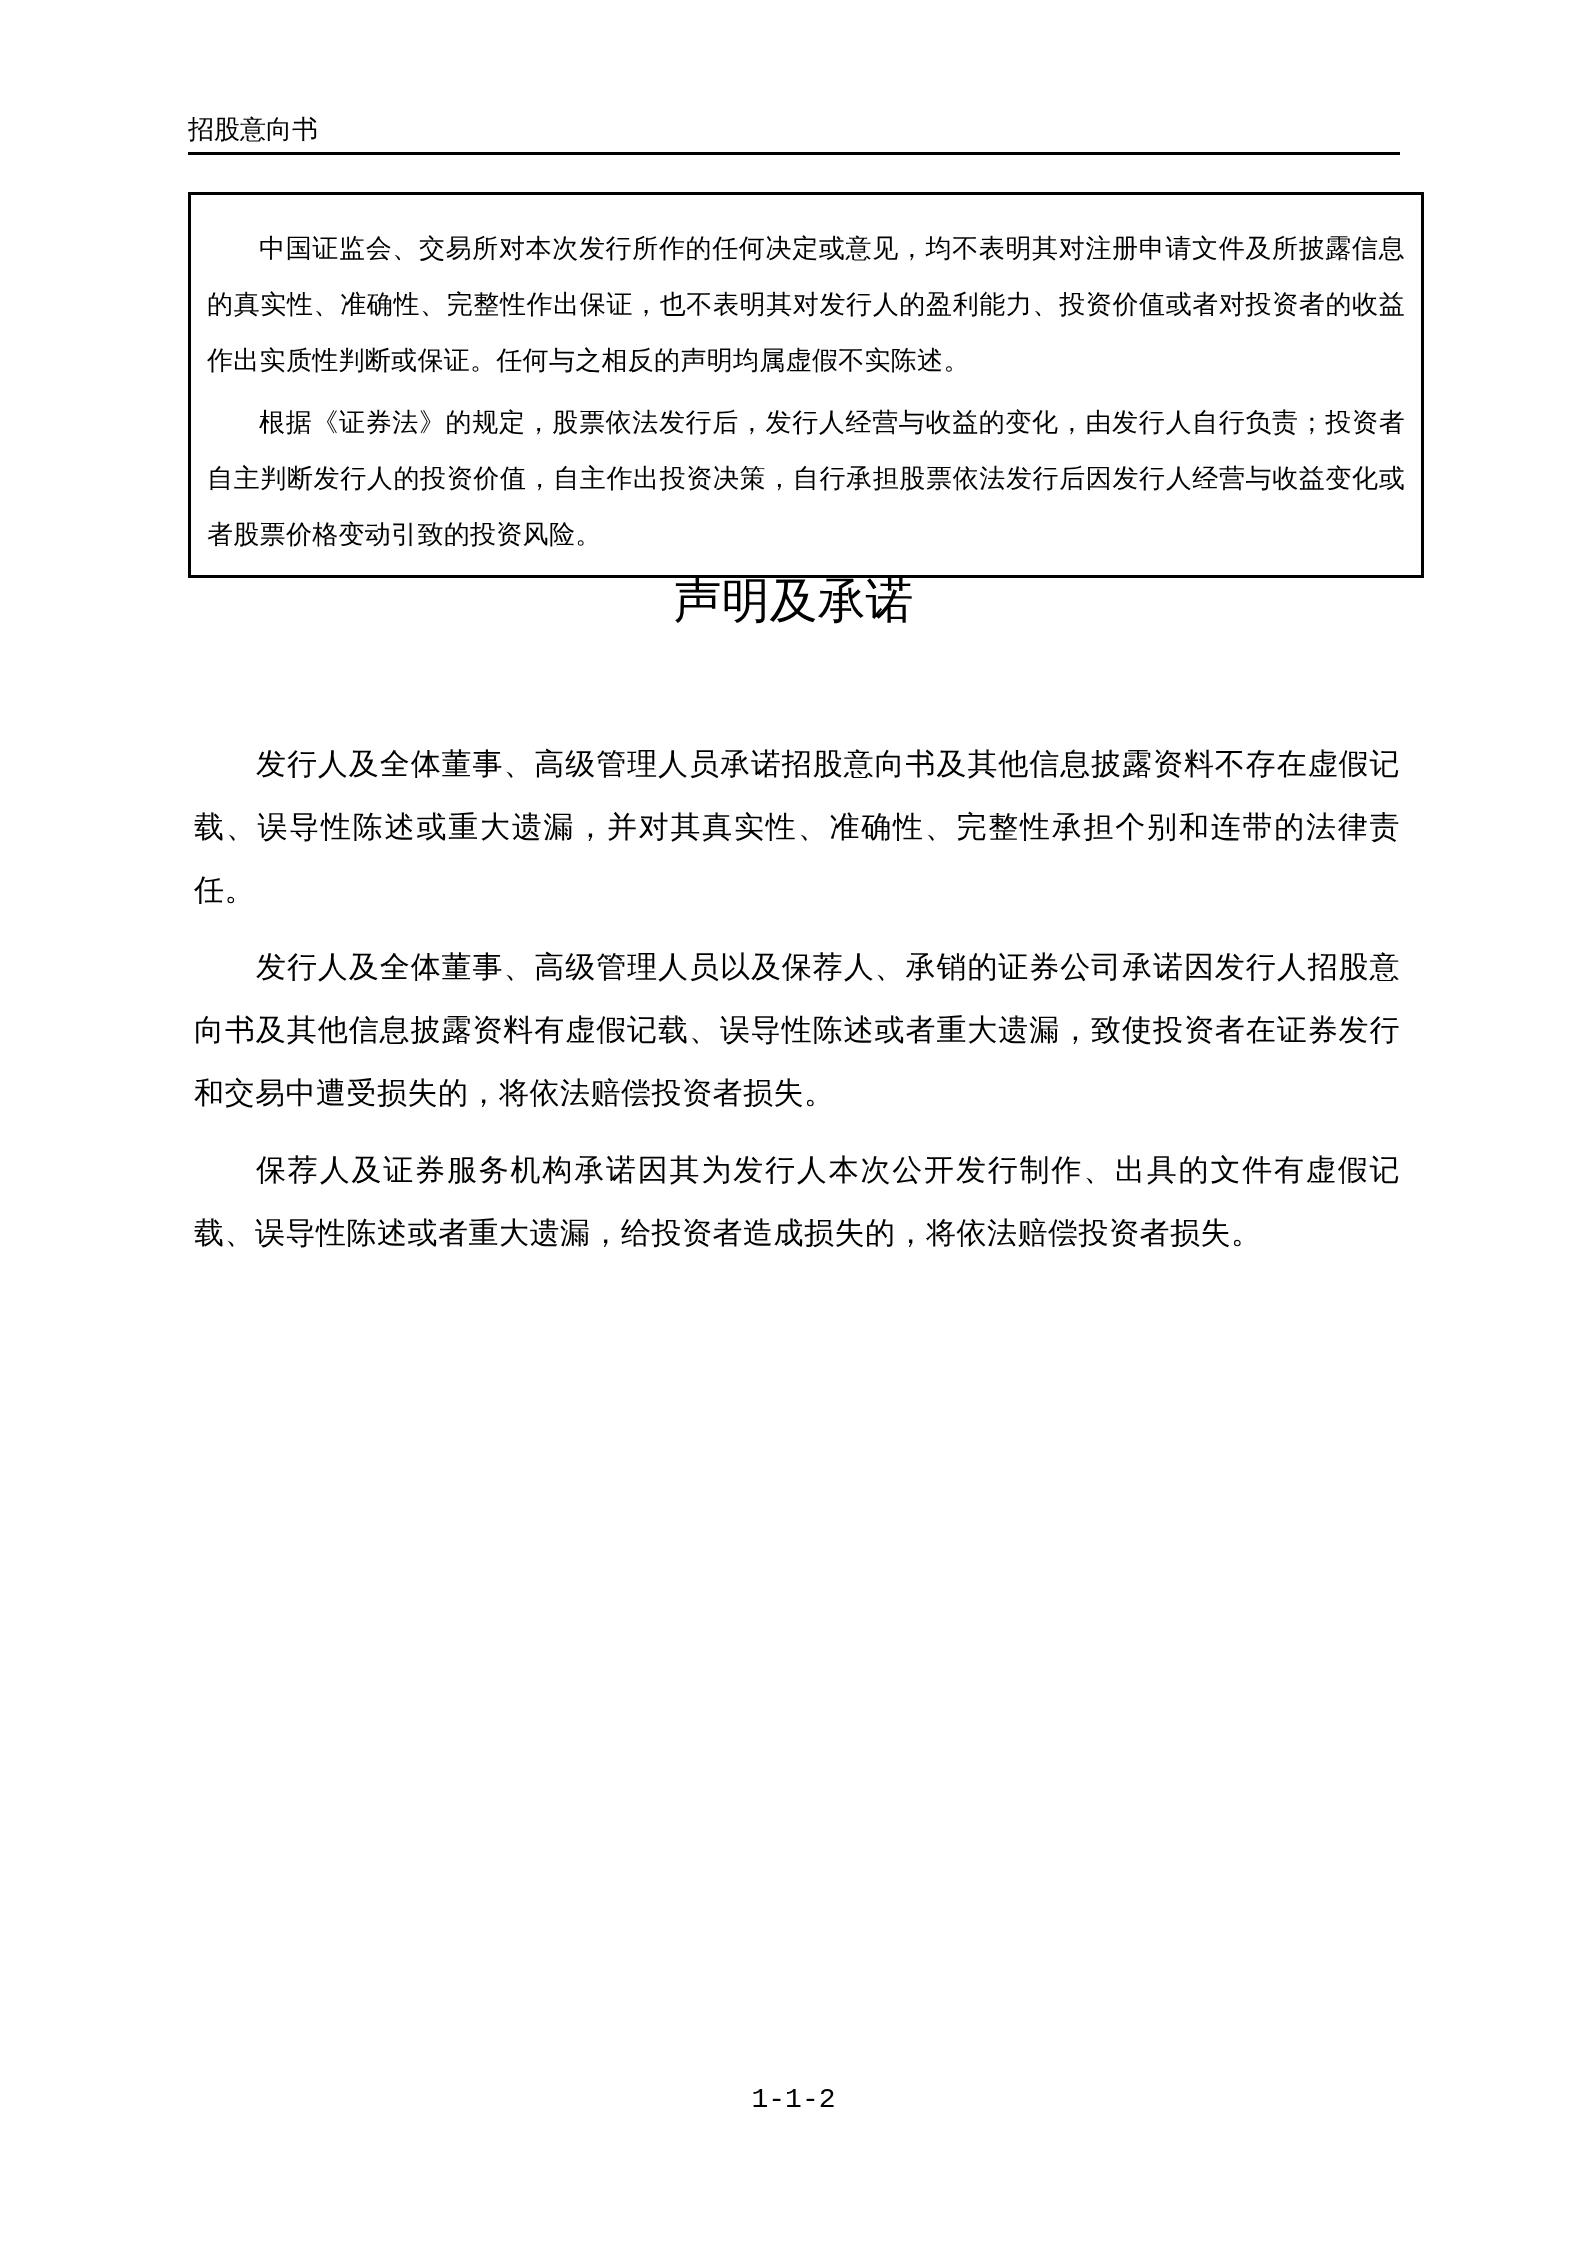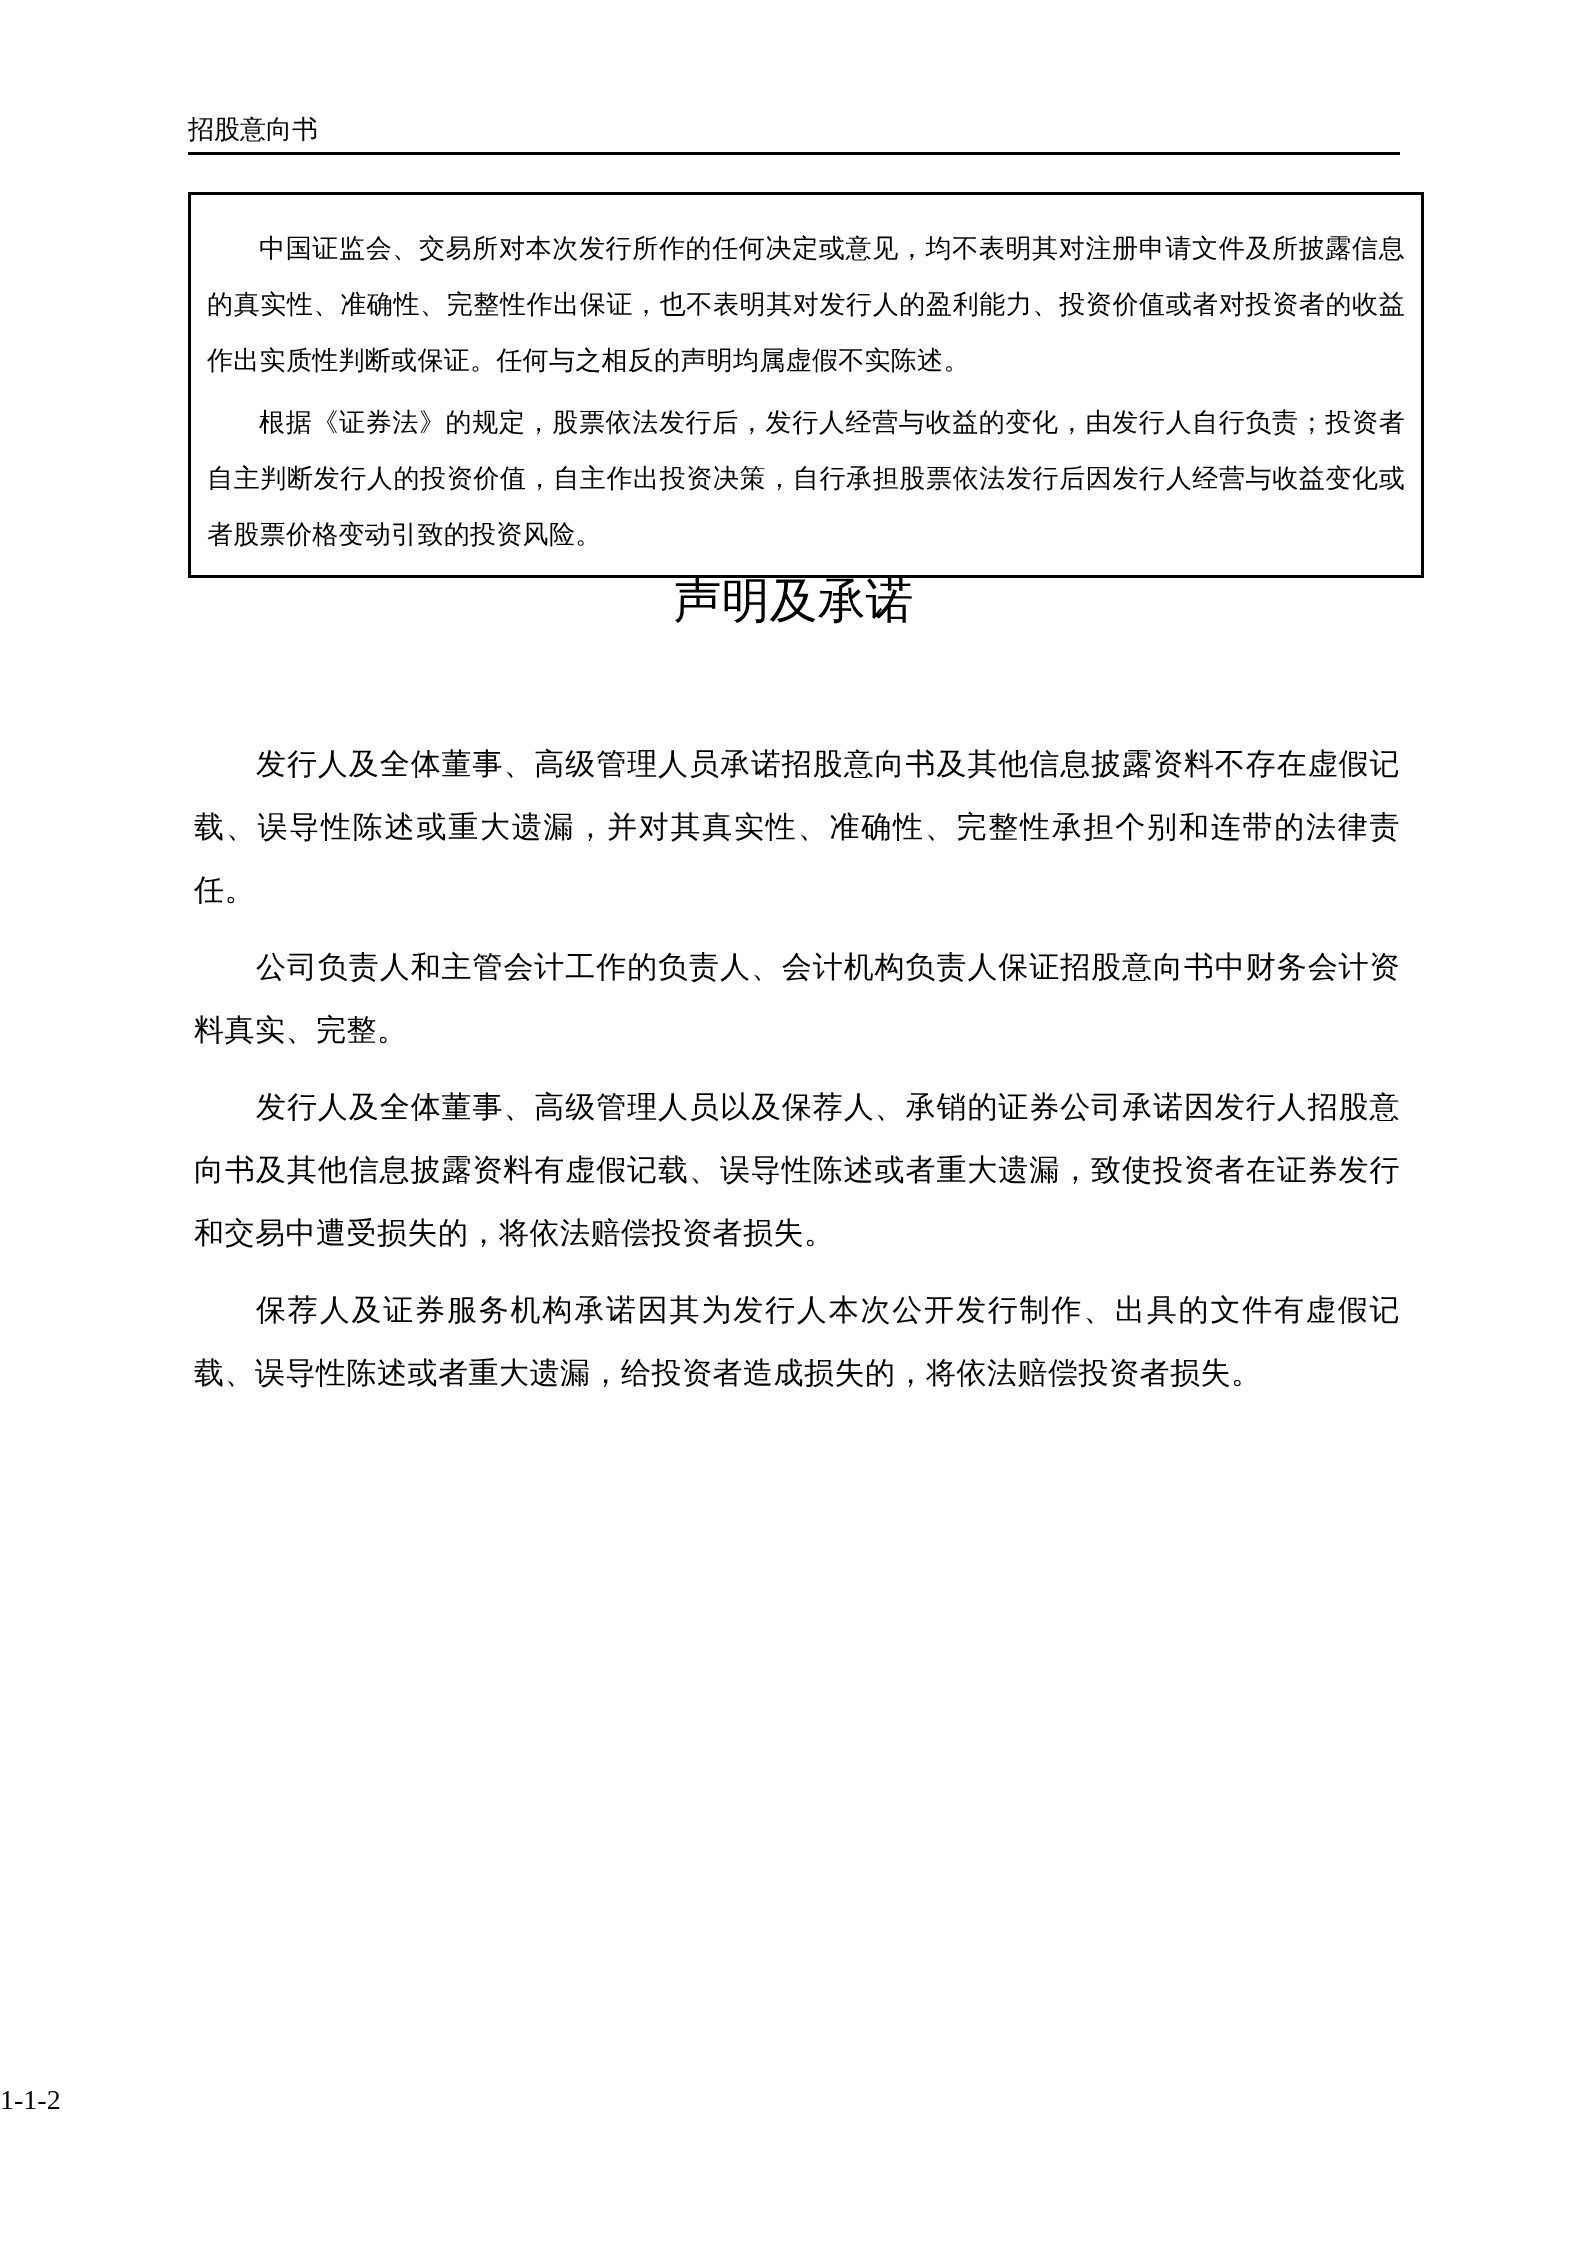--- a/index.html
+++ b/index.html
@@ -12,37 +12,36 @@
                 border: 3px solid #000; box-sizing: content-box; padding: 12px; }
   .notice-box p { margin: 0; font-size: 26px; line-height: 56px; text-align: justify;
                   text-indent: 52px; padding: 0 4px; letter-spacing: 0.3px; }
   .notice-box p.first { margin-top: 14px; }
   .notice-box p.second { margin-top: 6px; }
   .section-title { position: absolute; left: 0; width: 1587px; top: 572px; text-align: center;
                    font-family: "DejaVu Sans", "Liberation Sans", sans-serif; font-size: 48px; line-height: 56px; }
   .body-text { position: absolute; left: 194px; top: 732px; width: 1206px; }
   .body-text p { margin: 0 0 14px 0; font-size: 30px; line-height: 63px; text-align: justify;
                  text-indent: 62px; letter-spacing: 0.5px; }
-  .page-number { position: absolute; left: 0; width: 1587px; top: 2082px; 
-                 font-size: 28px; line-height: 36px; }
+  .page-number { position: absolute; left: 0; width: 1587px; top: 2082px; text-align: center;
+                 font-size: 28px; line-height: 36px; font-family: Liberation Mono, monospace; }
 </style>
 </head>
 <body>
 
 <div class="header">
   <span>招股意向书</span>
 </div>
 
 <div class="notice-box">
   <p class="first">中国证监会、交易所对本次发行所作的任何决定或意见，均不表明其对注册申请文件及所披露信息的真实性、准确性、完整性作出保证，也不表明其对发行人的盈利能力、投资价值或者对投资者的收益作出实质性判断或保证。任何与之相反的声明均属虚假不实陈述。</p>
   <p class="second">根据《证券法》的规定，股票依法发行后，发行人经营与收益的变化，由发行人自行负责；投资者自主判断发行人的投资价值，自主作出投资决策，自行承担股票依法发行后因发行人经营与收益变化或者股票价格变动引致的投资风险。</p>
 </div>
 
 <div class="section-title">声明及承诺</div>
 
 <div class="body-text">
   <p>发行人及全体董事、高级管理人员承诺招股意向书及其他信息披露资料不存在虚假记载、误导性陈述或重大遗漏，并对其真实性、准确性、完整性承担个别和连带的法律责任。</p>
-  <p>公司负责人和主管会计工作的负责人、会计机构负责人保证招股意向书中财务会计资料真实、完整。</p>
   <p>发行人及全体董事、高级管理人员以及保荐人、承销的证券公司承诺因发行人招股意向书及其他信息披露资料有虚假记载、误导性陈述或者重大遗漏，致使投资者在证券发行和交易中遭受损失的，将依法赔偿投资者损失。</p>
   <p>保荐人及证券服务机构承诺因其为发行人本次公开发行制作、出具的文件有虚假记载、误导性陈述或者重大遗漏，给投资者造成损失的，将依法赔偿投资者损失。</p>
 </div>
 
 <div class="page-number">1-1-2</div>
 
 </body></html>

